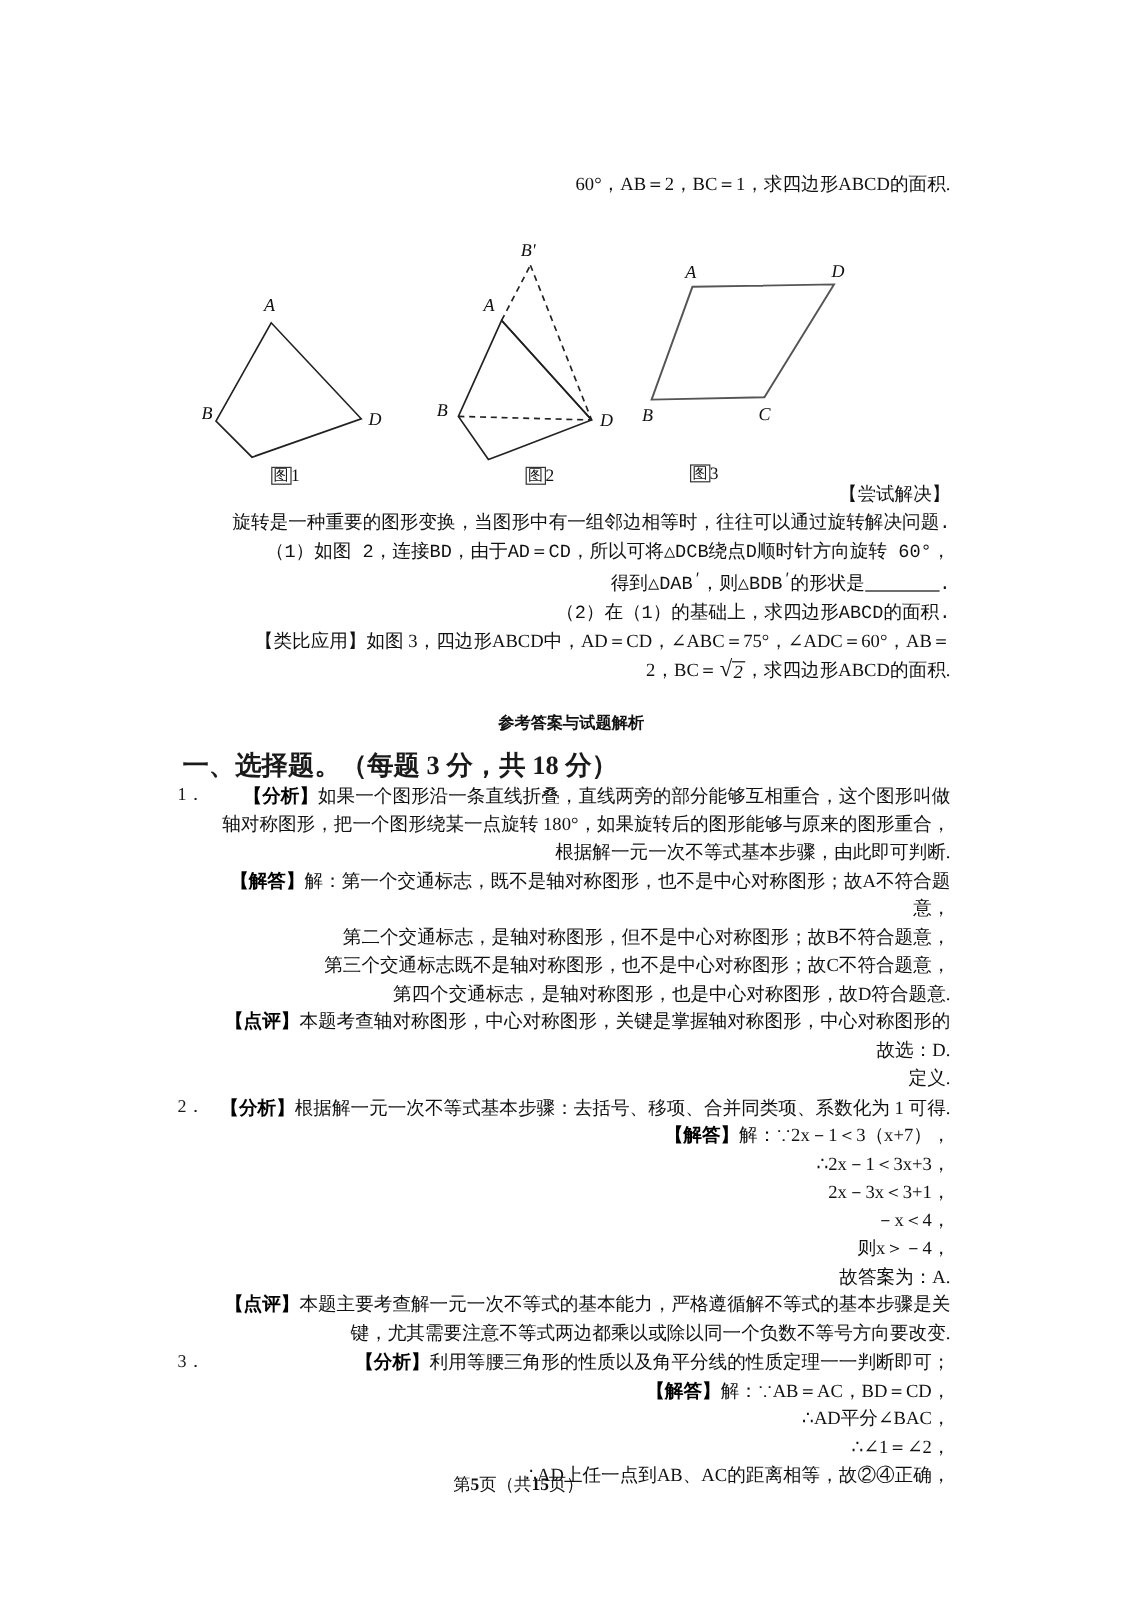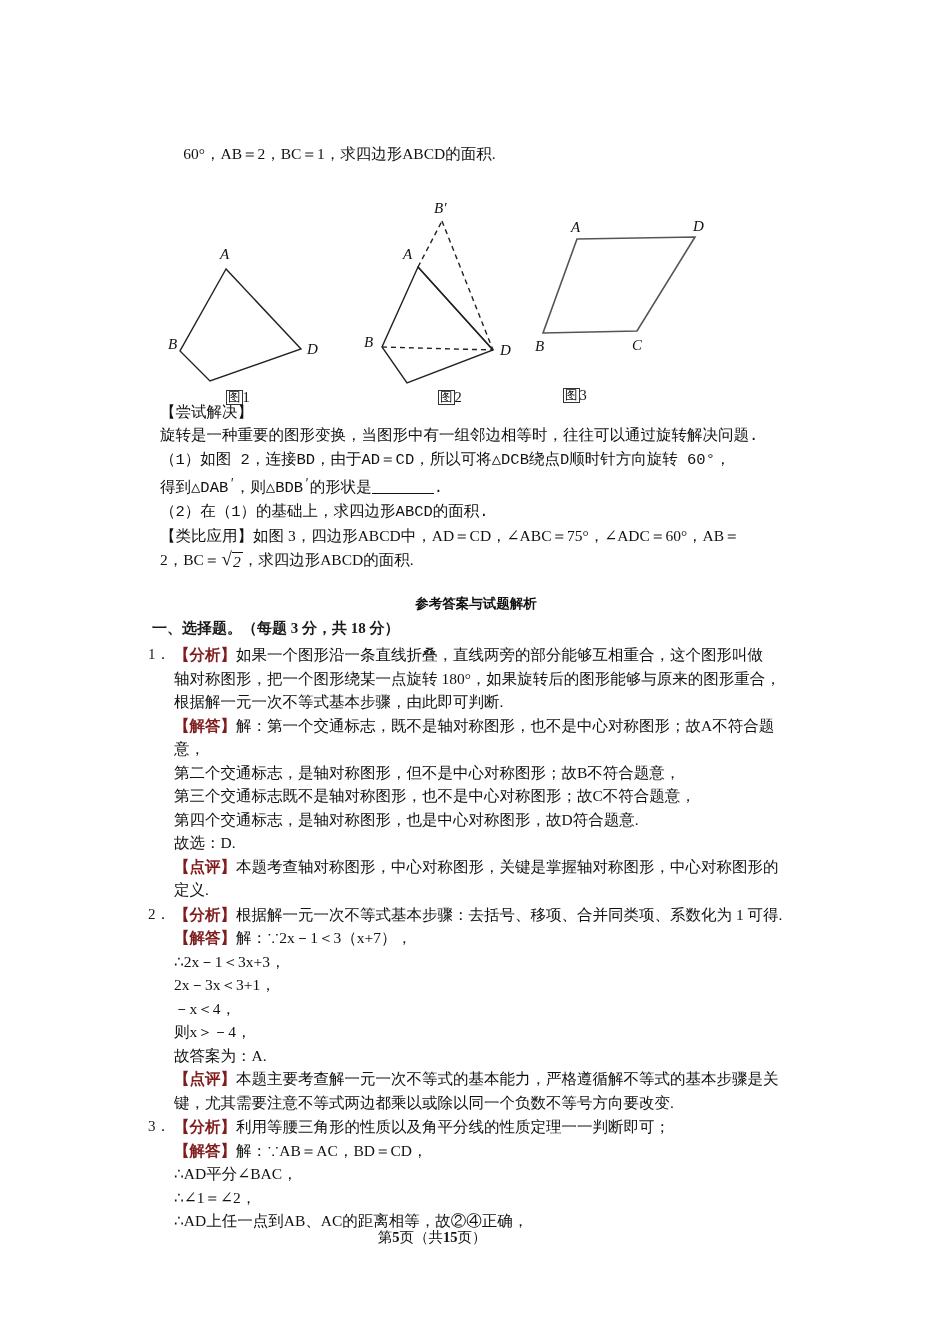--- a/index.html
+++ b/index.html
@@ -29,22 +29,23 @@
     width: 632px;
   }
 
   
   .line {
     font-size: 15.5px;
     line-height: 23.5px;
     letter-spacing: 0px;
     white-space: pre-wrap;
     color: #111;
-  }
-  .bluebk { color: #7f1d1d; font-weight: 600; }
+    text-align: right;
+  }
+  .bluebk { color: #000000; font-weight: 600; }
 
   
   .figs {
     position: relative;
     height: 205px;
     margin-top: 2px;
   }
   .fig {
     position: absolute;
     top: 0;
@@ -70,25 +71,25 @@
     font-size: 15px;
     fill: #111;
   }
 
   
   .center {
     text-align: center;
     font-size: 13.5px;
     font-weight: bold;
     margin-top: 6px;
-    margin-bottom: 3px;
+    margin-bottom: 13px;
     color: #111;
   }
   .sect-title {
-    font-size: 15px;
+    font-size: 22px;
     font-weight: bold;
     margin-left: -8px;
     line-height: 25px;
   }
 
   
   .qitem {
     position: relative;
     padding-left: 26px;
     margin-top: 1px;
@@ -181,21 +182,21 @@
       </div>
 
       <div class="fig" style="left:375px; top:28px;">
         <svg width="180" height="165" viewBox="0 0 180 165">
           <polygon points="42,20 160,18 102,112 8,114" fill="none" stroke="#555" stroke-width="1.6"></polygon>
           <text x="36" y="13">A</text>
           <text x="158" y="12">D</text>
           <text x="0" y="132">B</text>
           <text x="97" y="131">C</text>
         </svg>
-        <div class="figcap" style="left:28px; top:168px;">
+        <div class="figcap" style="left:40px; top:168px;">
           <span class="boxch">图</span><span>3</span>
         </div>
       </div>
     </div>
 
     <div style="margin-top:6px;font-family:Liberation Mono, monospace;">
       <div class="line">【尝试解决】</div>
       <div class="line">旋转是一种重要的图形变换，当图形中有一组邻边相等时，往往可以通过旋转解决问题.</div>
       <div class="line">（1）如图 2，连接BD，由于AD＝CD，所以可将△DCB绕点D顺时针方向旋转 60°，</div>
       <div class="line"><span>得到△DAB</span><sup class="prime">′</sup><span>，则△BDB</span><sup class="prime">′</sup><span>的形状是</span><span class="blank-line"></span><span>.</span></div>
@@ -217,22 +218,22 @@
         <div class="qnum">1．</div>
         <div class="qbody">
           <div class="line"><span class="bluebk">【分析】</span><span>如果一个图形沿一条直线折叠，直线两旁的部分能够互相重合，这个图形叫做</span></div>
           <div class="line"><span>轴对称图形，把一个图形绕某一点旋转 180°，如果旋转后的图形能够与原来的图形重合，</span></div>
           <div class="line"><span>根据解一元一次不等式基本步骤，由此即可判断.</span></div>
           <div class="line"><span class="bluebk">【解答】</span><span>解：第一个交通标志，既不是轴对称图形，也不是中心对称图形；故A不符合题</span></div>
           <div class="line"><span>意，</span></div>
           <div class="line"><span>第二个交通标志，是轴对称图形，但不是中心对称图形；故B不符合题意，</span></div>
           <div class="line"><span>第三个交通标志既不是轴对称图形，也不是中心对称图形；故C不符合题意，</span></div>
           <div class="line"><span>第四个交通标志，是轴对称图形，也是中心对称图形，故D符合题意.</span></div>
+          <div class="line"><span class="bluebk">【点评】</span><span>本题考查轴对称图形，中心对称图形，关键是掌握轴对称图形，中心对称图形的</span></div>
           <div class="line"><span>故选：D.</span></div>
-          <div class="line"><span class="bluebk">【点评】</span><span>本题考查轴对称图形，中心对称图形，关键是掌握轴对称图形，中心对称图形的</span></div>
           <div class="line"><span>定义.</span></div>
         </div>
       </div>
 
       <div class="qitem" style="margin-left:-12px;">
         <div class="qnum">2．</div>
         <div class="qbody">
           <div class="line"><span class="bluebk">【分析】</span><span>根据解一元一次不等式基本步骤：去括号、移项、合并同类项、系数化为 1 可得.</span></div>
           <div class="line"><span class="bluebk">【解答】</span><span>解：∵2x－1＜3（x+7），</span></div>
           <div class="line"><span>∴2x－1＜3x+3，</span></div>

